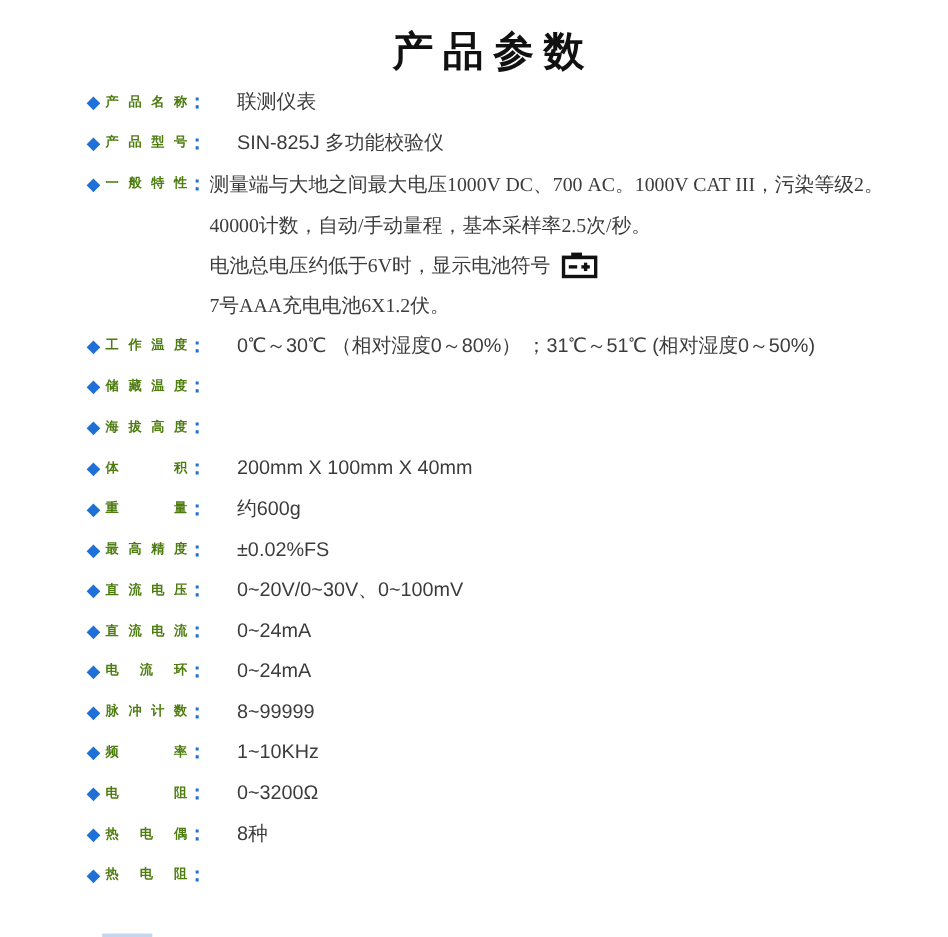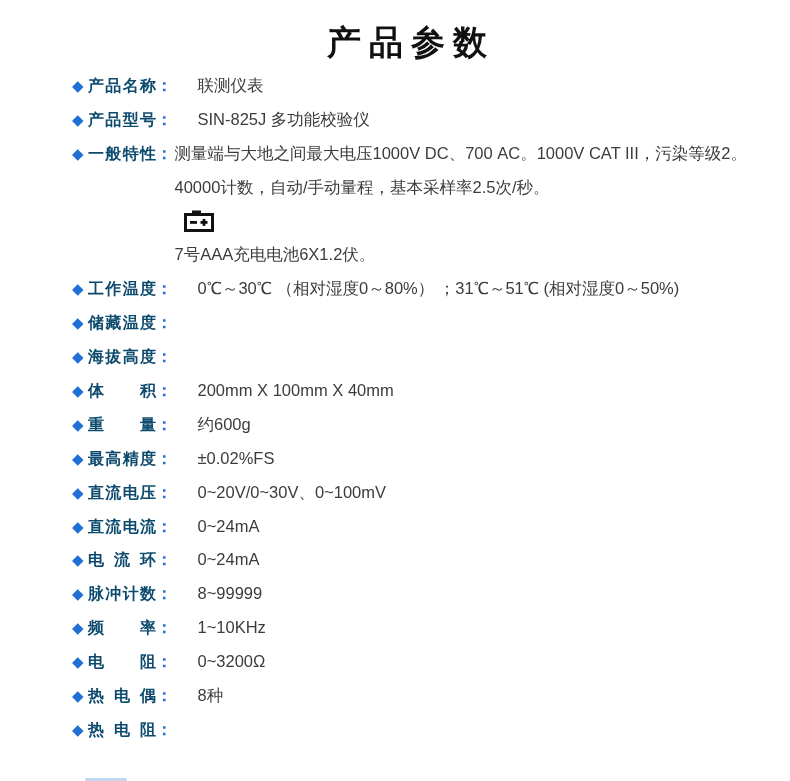--- a/index.html
+++ b/index.html
@@ -44,40 +44,40 @@
     color: #1e6fd6;
     font-size: 15px;
     width: 16px;
     flex: 0 0 16px;
     line-height: 33.9px;
   }
   .lbl {
     display: inline-block;
     flex: 0 0 68px;
     width: 68px;
-    font-size: 16px;
+    font-size: 11px;
     font-weight: bold;
-    color: #0c4a6e;
+    color: #4d7c0f;
     text-align: justify;
     text-align-last: justify;
     line-height: 33.9px;
   }
   .colon {
     font-size: 16.5px;
     font-weight: bold;
     color: #1e6fd6;
     line-height: 33.9px;
   }
   .val {
     font-size: 16.5px;
     color: #3c3c3c;
     margin-left: 25px;
     line-height: 33.9px;
   }
-  .val-lines { margin-left: 2px; }
+  .val-lines { margin-left: 2px; font-family: Liberation Serif, serif; }
   .vline {
     font-size: 16.5px;
     color: #3c3c3c;
     height: 33.9px;
     line-height: 33.9px;
     white-space: nowrap;
   }
   .battery {
     display: inline-block;
     vertical-align: middle;
@@ -117,21 +117,21 @@
   </div>
 
   <div class="row row-multi">
     <span class="diamond">◆</span>
     <span class="lbl">一般特性</span>
     <span class="colon">：</span>
     <div class="val-lines">
       <div class="vline">测量端与大地之间最大电压1000V DC、700 AC。1000V CAT III，污染等级2。</div>
       <div class="vline">40000计数，自动/手动量程，基本采样率2.5次/秒。</div>
       <div class="vline">
-        <svg class="battery" width="30" height="22" viewBox="0 0 30 22">
+        <span>电池总电压约低于6V时，显示电池符号</span><svg class="battery" width="30" height="22" viewBox="0 0 30 22">
           <rect x="8" y="0.5" width="9" height="5" fill="#111111"></rect>
           <rect x="1.5" y="4.5" width="27" height="16" fill="#ffffff" stroke="#111111" stroke-width="3"></rect>
           <rect x="6" y="11" width="7" height="2.8" fill="#111111"></rect>
           <rect x="16.5" y="11" width="7" height="2.8" fill="#111111"></rect>
           <rect x="18.6" y="8.9" width="2.8" height="7" fill="#111111"></rect>
         </svg>
       </div>
       <div class="vline">7号AAA充电电池6X1.2伏。</div>
     </div>
   </div>

